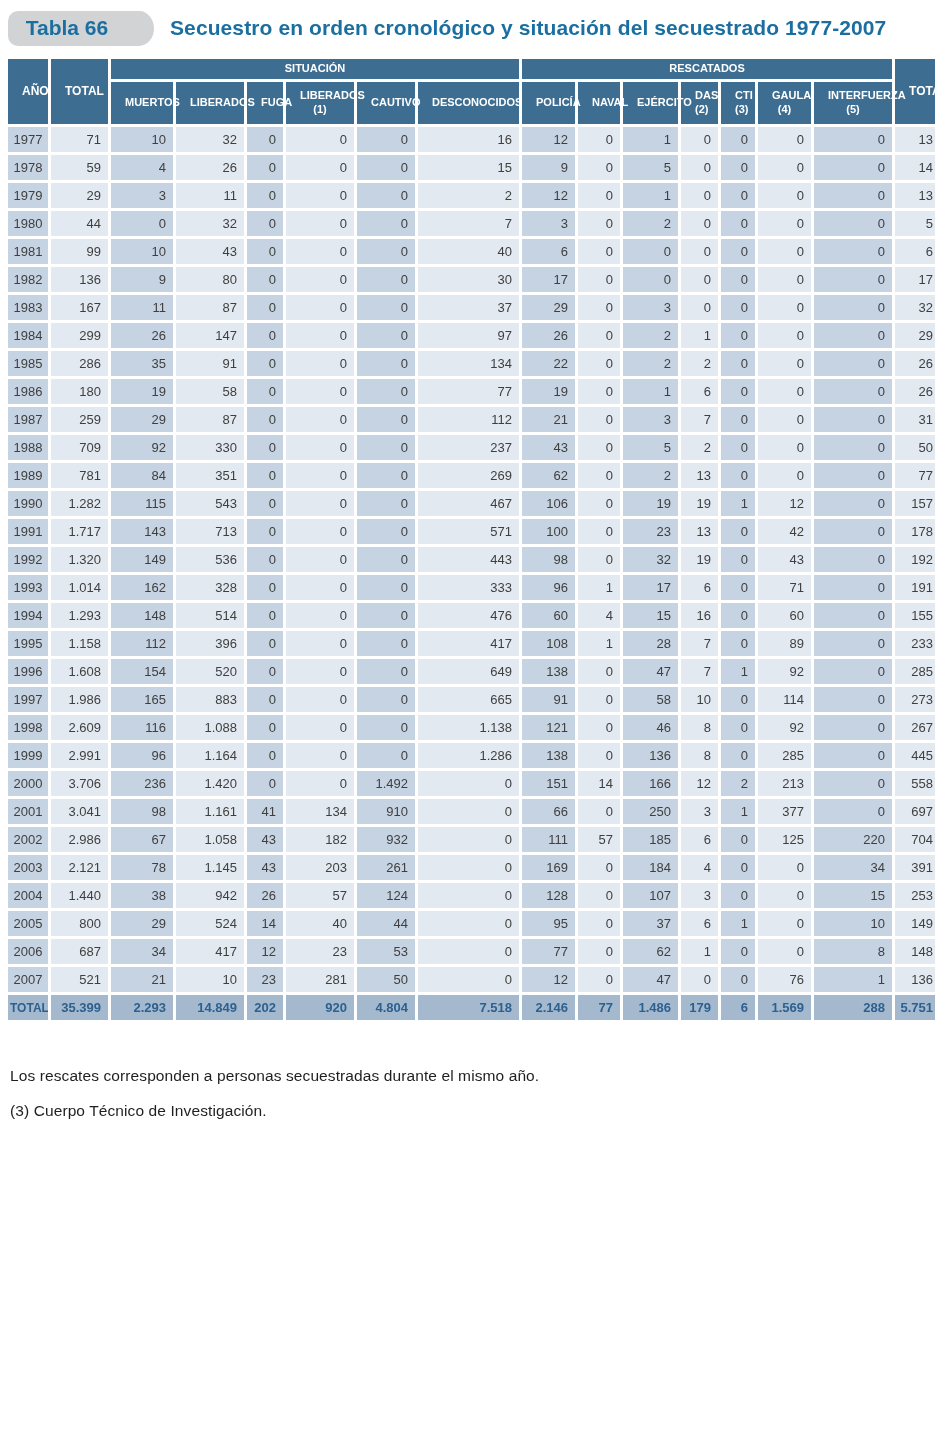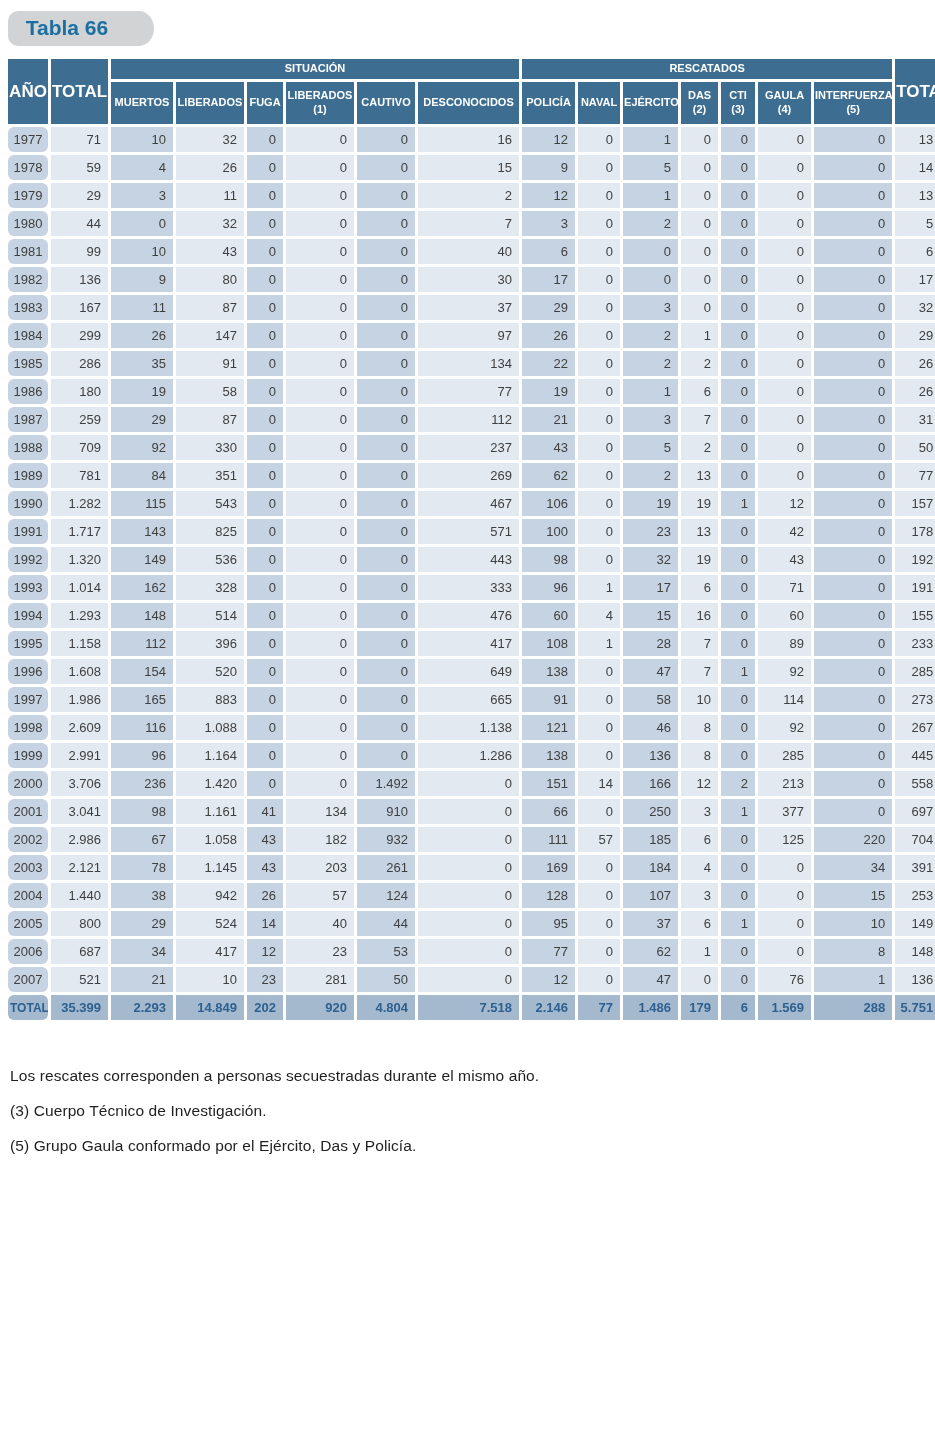--- a/index.html
+++ b/index.html
@@ -61,35 +61,35 @@
   }
   th {
     background: #3d6e92;
     color: #ffffff;
     font-size: 11px;
     font-weight: bold;
     text-align: center;
     vertical-align: middle;
     white-space: pre-line;
     line-height: 1.25;
-    padding: 3px 1px;
+    padding: 3px 14px;
   }
   th.group-header { height: 20px; }
   th.sub-header   { height: 42px; }
-  th.corner       { font-size: 17px; }
+  th.corner       { font-size: 12px; }
   td {
     font-size: 13px;
     color: #3f3f3f;
     text-align: right;
     padding: 4px 7px 4px 2px;
     height: 25px;
     overflow: hidden;
     white-space: nowrap;
   }
-  td.year { text-align: center; padding: 4px 2px; border-radius: 6px; }
+  td.year { text-align: center; padding: 4px 2px; }
   td.shade-dark  { background: #c6d3e2; }
   td.shade-light { background: #e3e9f1; }
   tr.total-row td {
     background: #a4b9ce;
     color: #2d608f;
     font-weight: bold;
   }
   tr.total-row td.year { font-size: 12px; }
 
   
@@ -123,20 +123,21 @@
 </style>
 </head>
 <body>
 
 <div class="page">
 
   <div class="title-bar">
     <div class="title-tab">
       <span>Tabla 66</span>
     </div>
+    <div class="title-text">Secuestro en orden cronológico y situación del secuestrado 1977-2007</div>
   </div>
 
   <table class="data-table">
     <colgroup>
       <col class="c0">
         <col class="c1">
         <col class="c2">
         <col class="c3">
       <col class="c4">
         <col class="c5">
@@ -430,21 +431,21 @@
           <td class="shade-light">19</td>
           <td class="shade-dark">1</td>
           <td class="shade-light">12</td>
           <td class="shade-dark">0</td>
           <td class="shade-light">157</td>
         </tr>
         <tr>
           <td class="year shade-dark">1991</td>
           <td class="shade-light">1.717</td>
           <td class="shade-dark">143</td>
-          <td class="shade-light">825</td>
+          <td class="shade-light">713</td>
           <td class="shade-dark">0</td>
           <td class="shade-light">0</td>
           <td class="shade-dark">0</td>
           <td class="shade-light">571</td>
           <td class="shade-dark">100</td>
           <td class="shade-light">0</td>
           <td class="shade-dark">23</td>
           <td class="shade-light">13</td>
           <td class="shade-dark">0</td>
           <td class="shade-light">42</td>
@@ -756,16 +757,15 @@
           <td class="shade-light">1.569</td>
           <td class="shade-dark">288</td>
           <td class="shade-light">5.751</td>
         </tr>
       </tbody>
   </table>
 
   <div class="footnotes" id="footnotes">
       <p>Los rescates corresponden a personas secuestradas durante el mismo año.</p>
       <p>(3) Cuerpo Técnico de Investigación.</p>
-      <p>(5) Grupo Gaula conformado por el Ejército, Das y Policía.</p>
     </div>
 
 </div>
 
 </body></html>

